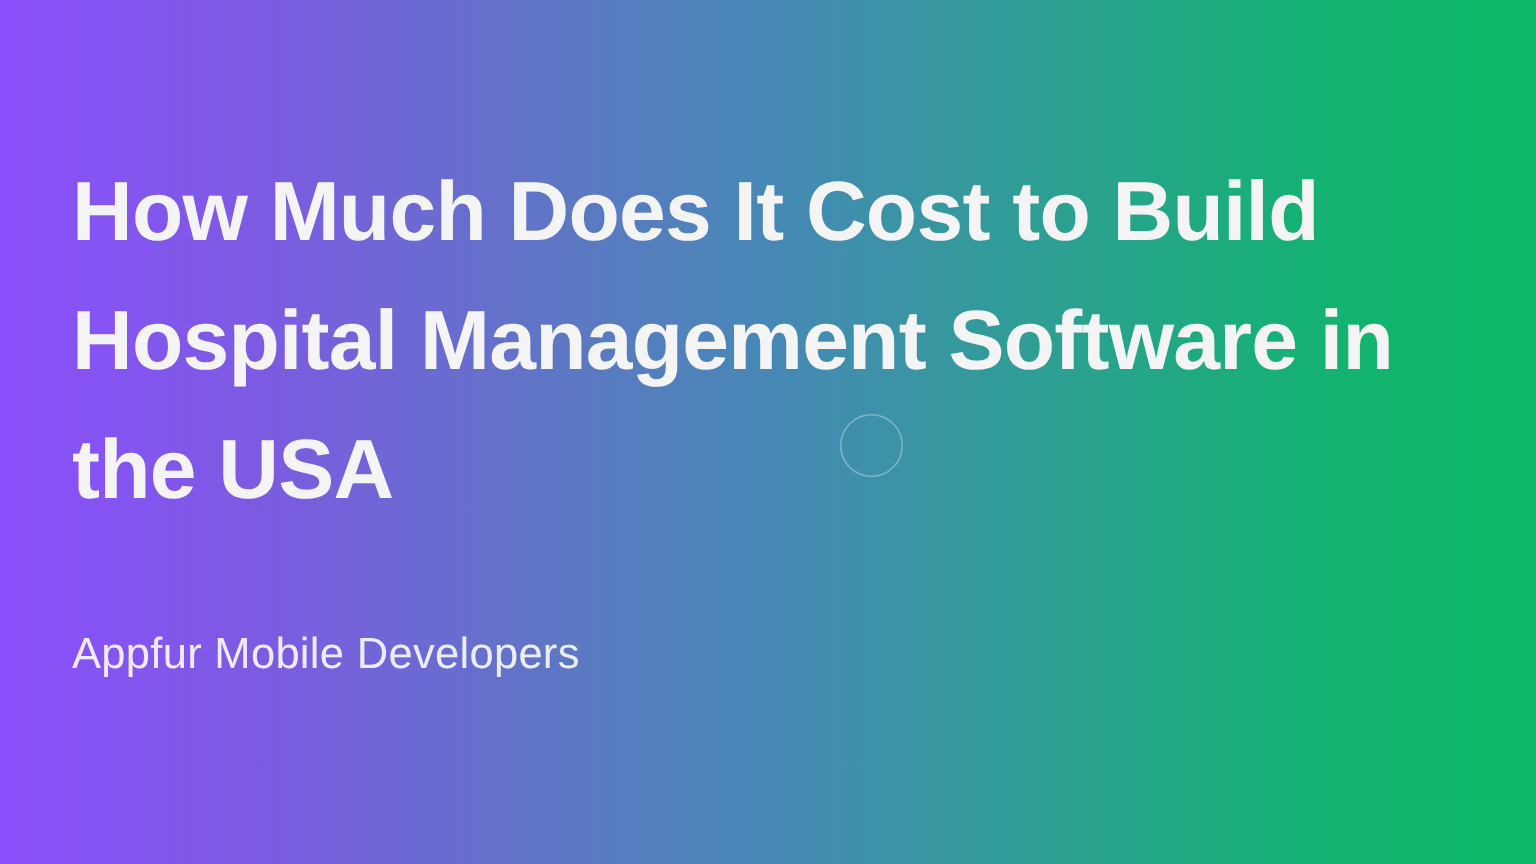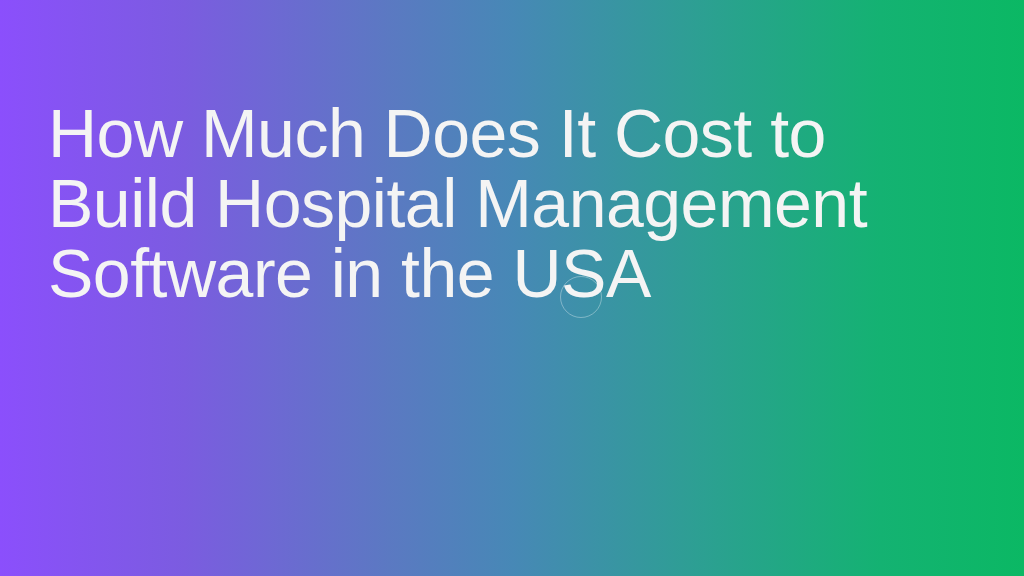--- a/index.html
+++ b/index.html
@@ -44,23 +44,23 @@
     position: absolute;
     left: 48px;
     top: 98px;
     right: 40px;
   }
 
   .headline {
     margin: 0;
     color: #f4f4f4;
     font-family: "Liberation Sans", sans-serif;
-    font-size: 68px;
-    font-weight: 400;
-    line-height: 70px;
+    font-size: 56px;
+    font-weight: 700;
+    line-height: 86px;
     letter-spacing: -0.5px;
     max-width: 940px;
     white-space: pre-wrap;
   }
 
   .subtitle {
     margin: 0;
     position: absolute;
     left: 48px;
     top: 418px;
@@ -76,14 +76,15 @@
 <body>
 
 <div class="slide">
 
   <div class="watermark-circle"></div>
 
   <div class="content">
     <h1 class="headline">How Much Does It Cost to Build Hospital Management Software in the USA</h1>
   </div>
 
+  <p class="subtitle">Appfur Mobile Developers</p>
 
 </div>
 
 </body></html>

